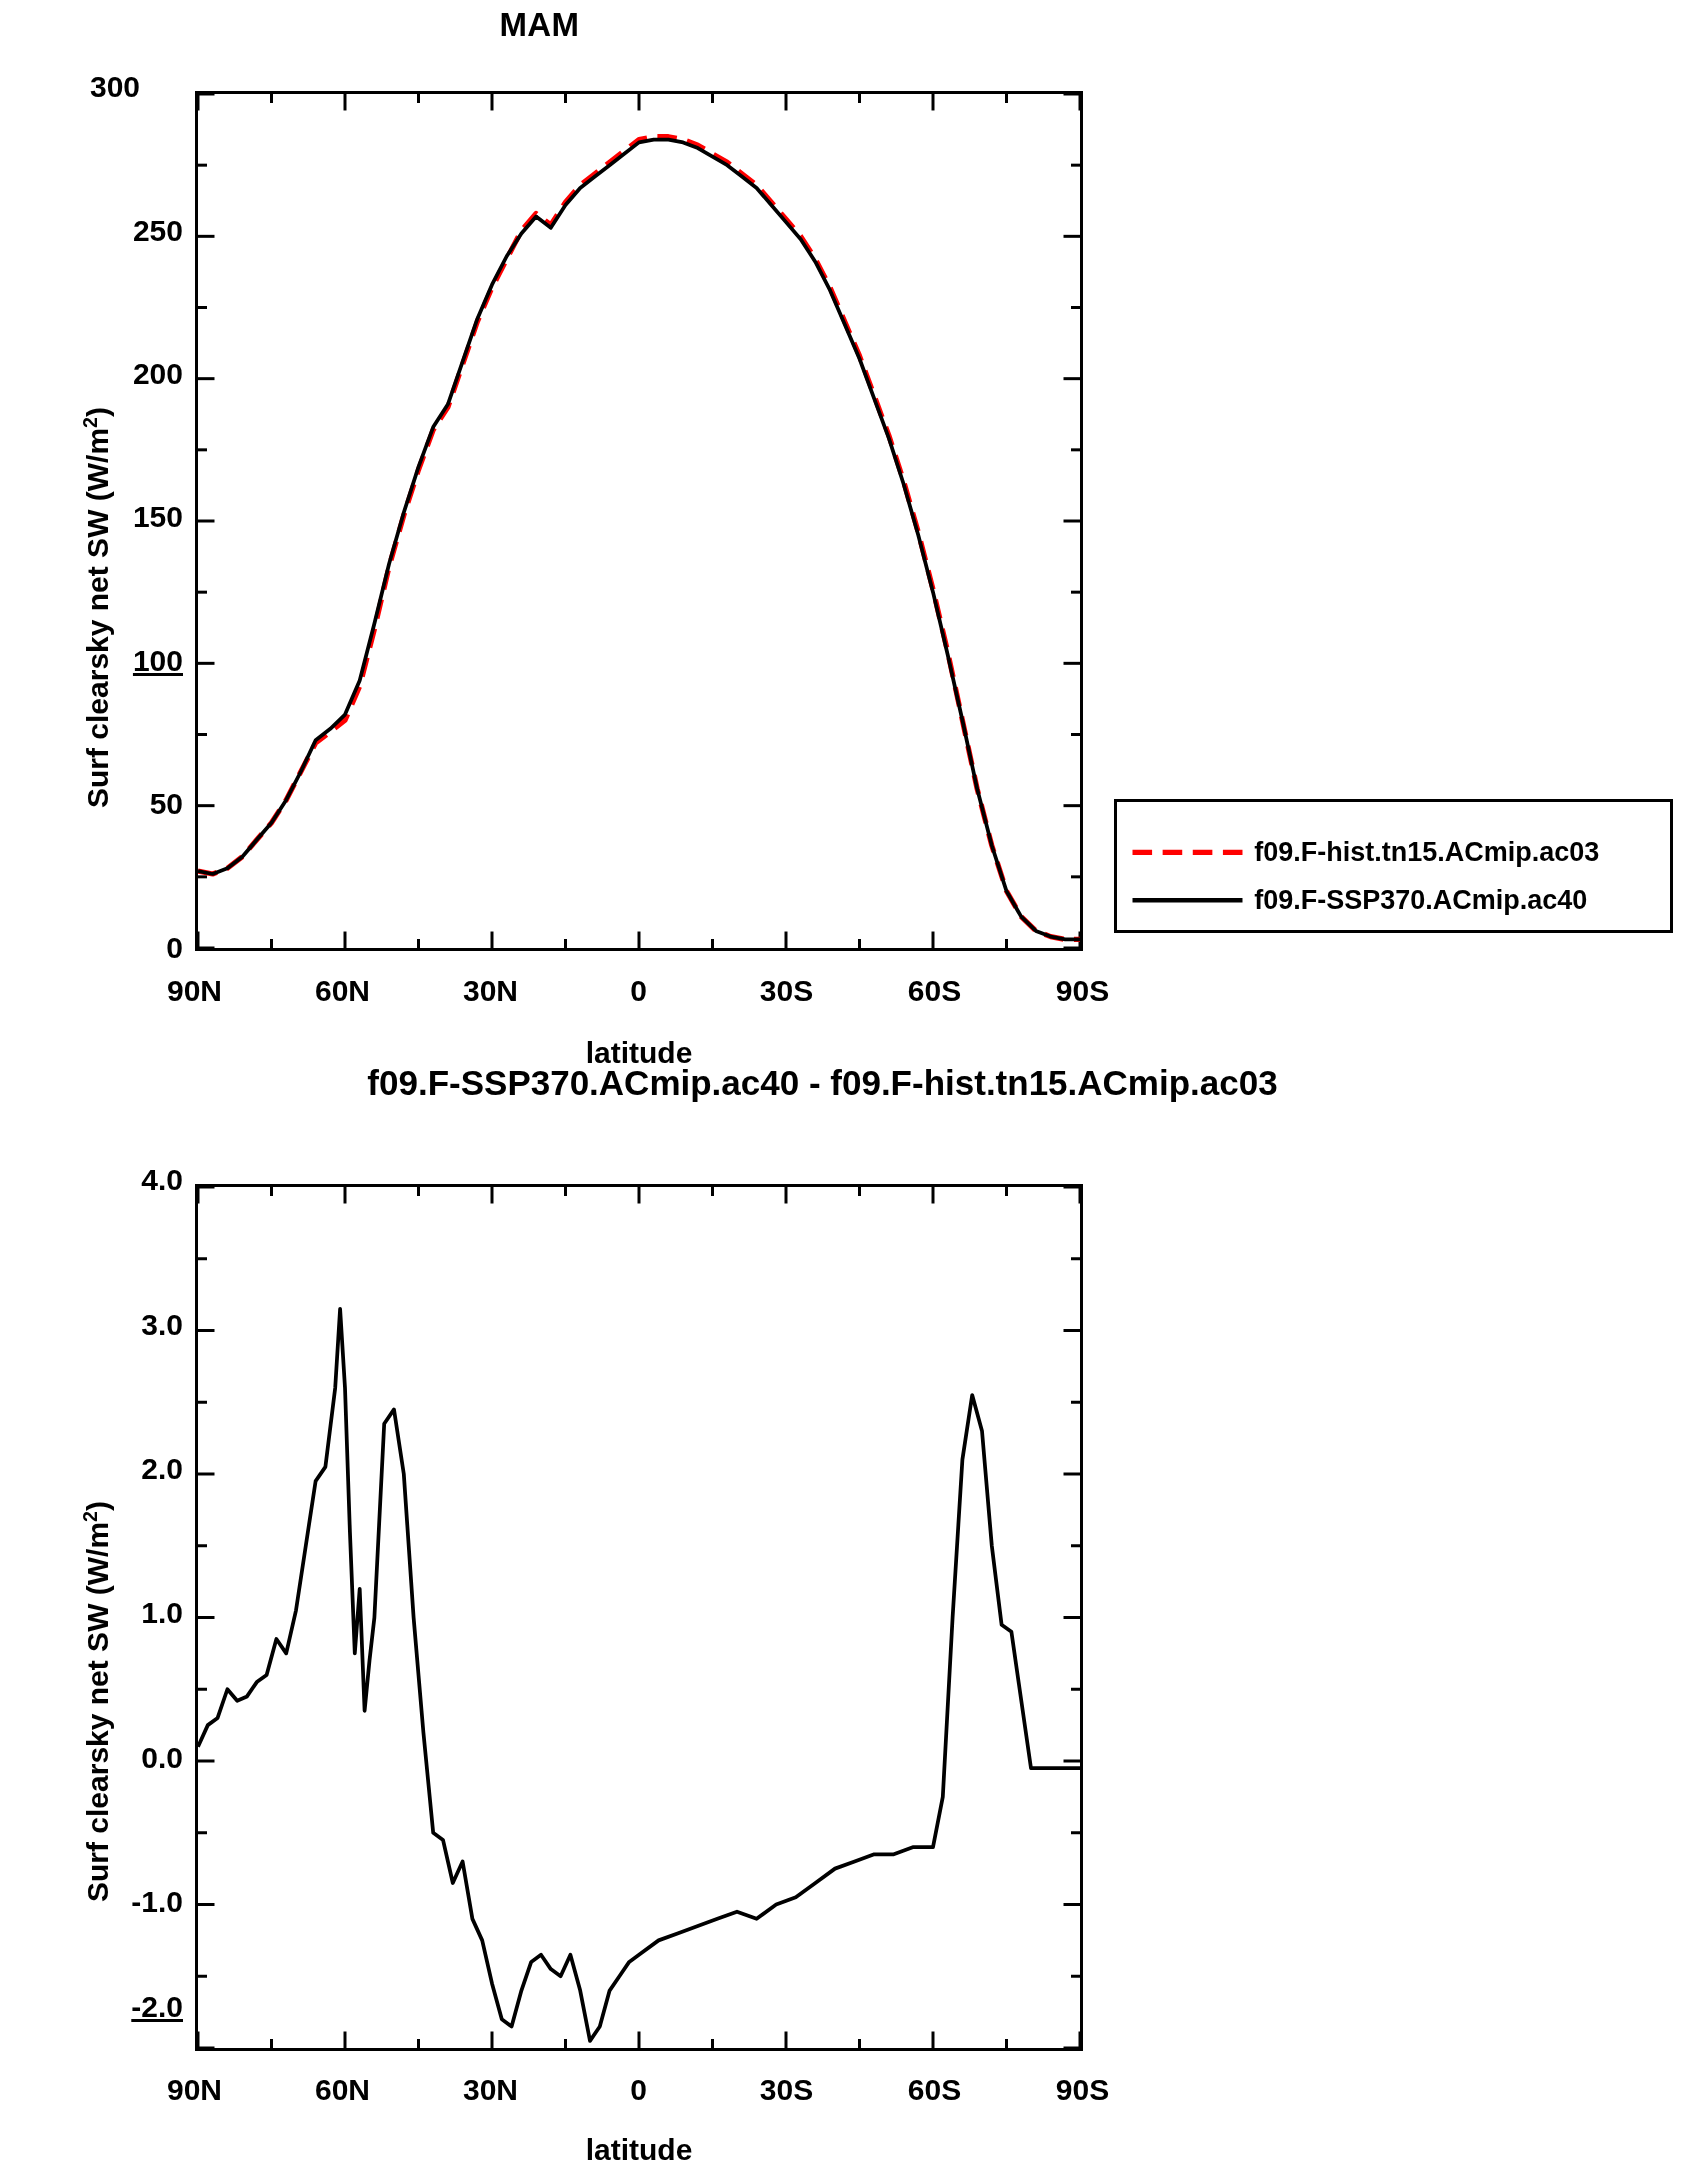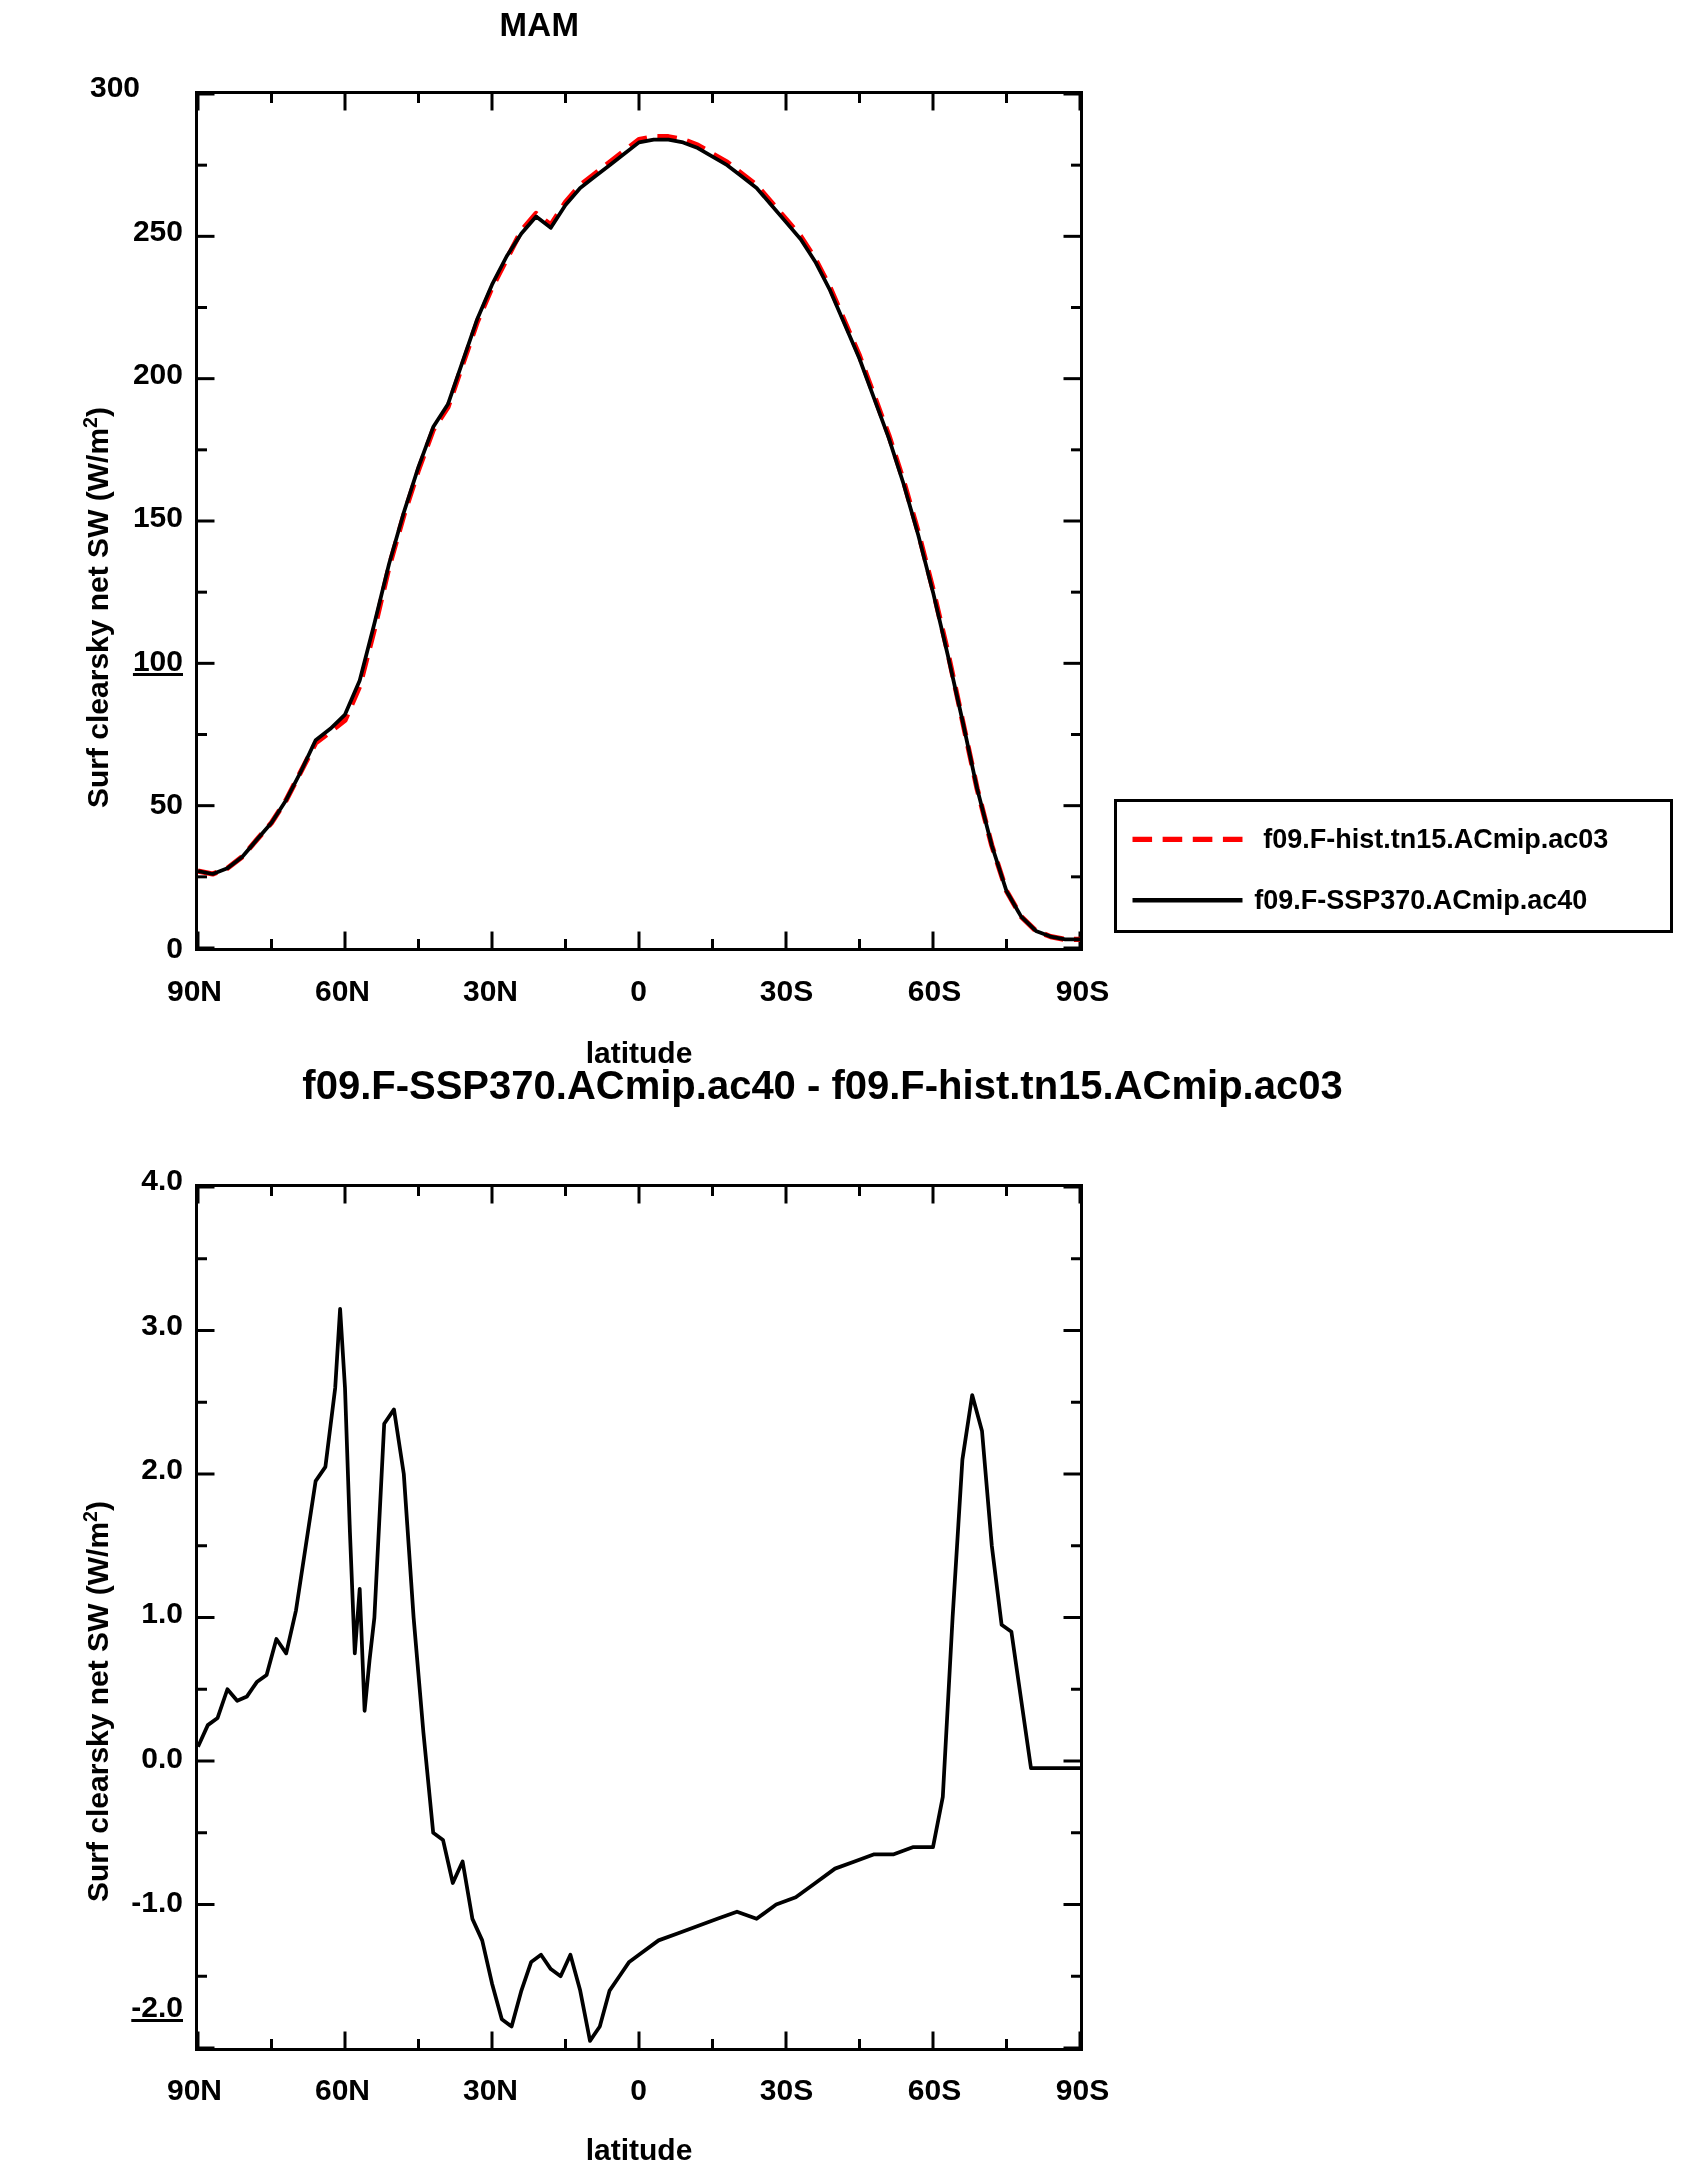--- a/index.html
+++ b/index.html
@@ -34,21 +34,21 @@
     left: 0;
     width: 1079px;
     font-size: 33px;
     letter-spacing: 0.4px;
   }
   #bottom-title {
     top: 1063px;
     left: 0;
     width: 1645px;
     text-align: center;
-    font-size: 40px;
+    font-size: 35px;
     font-weight: bold;
   }
 
   .plot-frame {
     position: absolute;
     border: 3px solid #000;
     box-sizing: border-box;
     background: #fff;
   }
   
@@ -122,21 +122,21 @@
     background: #fff;
   }
   .legend-row {
     position: absolute;
     left: 0;
     width: 100%;
     height: 65px;
     display: flex;
     align-items: center;
   }
-  #legend-row-0 { top: 5px; gap: 9px; }
+  #legend-row-0 { top: 18px; }
   #legend-row-1 { top: 66px; }
   .legend-line {
     width: 113px;
     height: 22.6px;
     margin-left: 13.6px;
     flex: 0 0 auto;
   }
   .legend-text {
     font-size: 27px;
     font-weight: bold;

